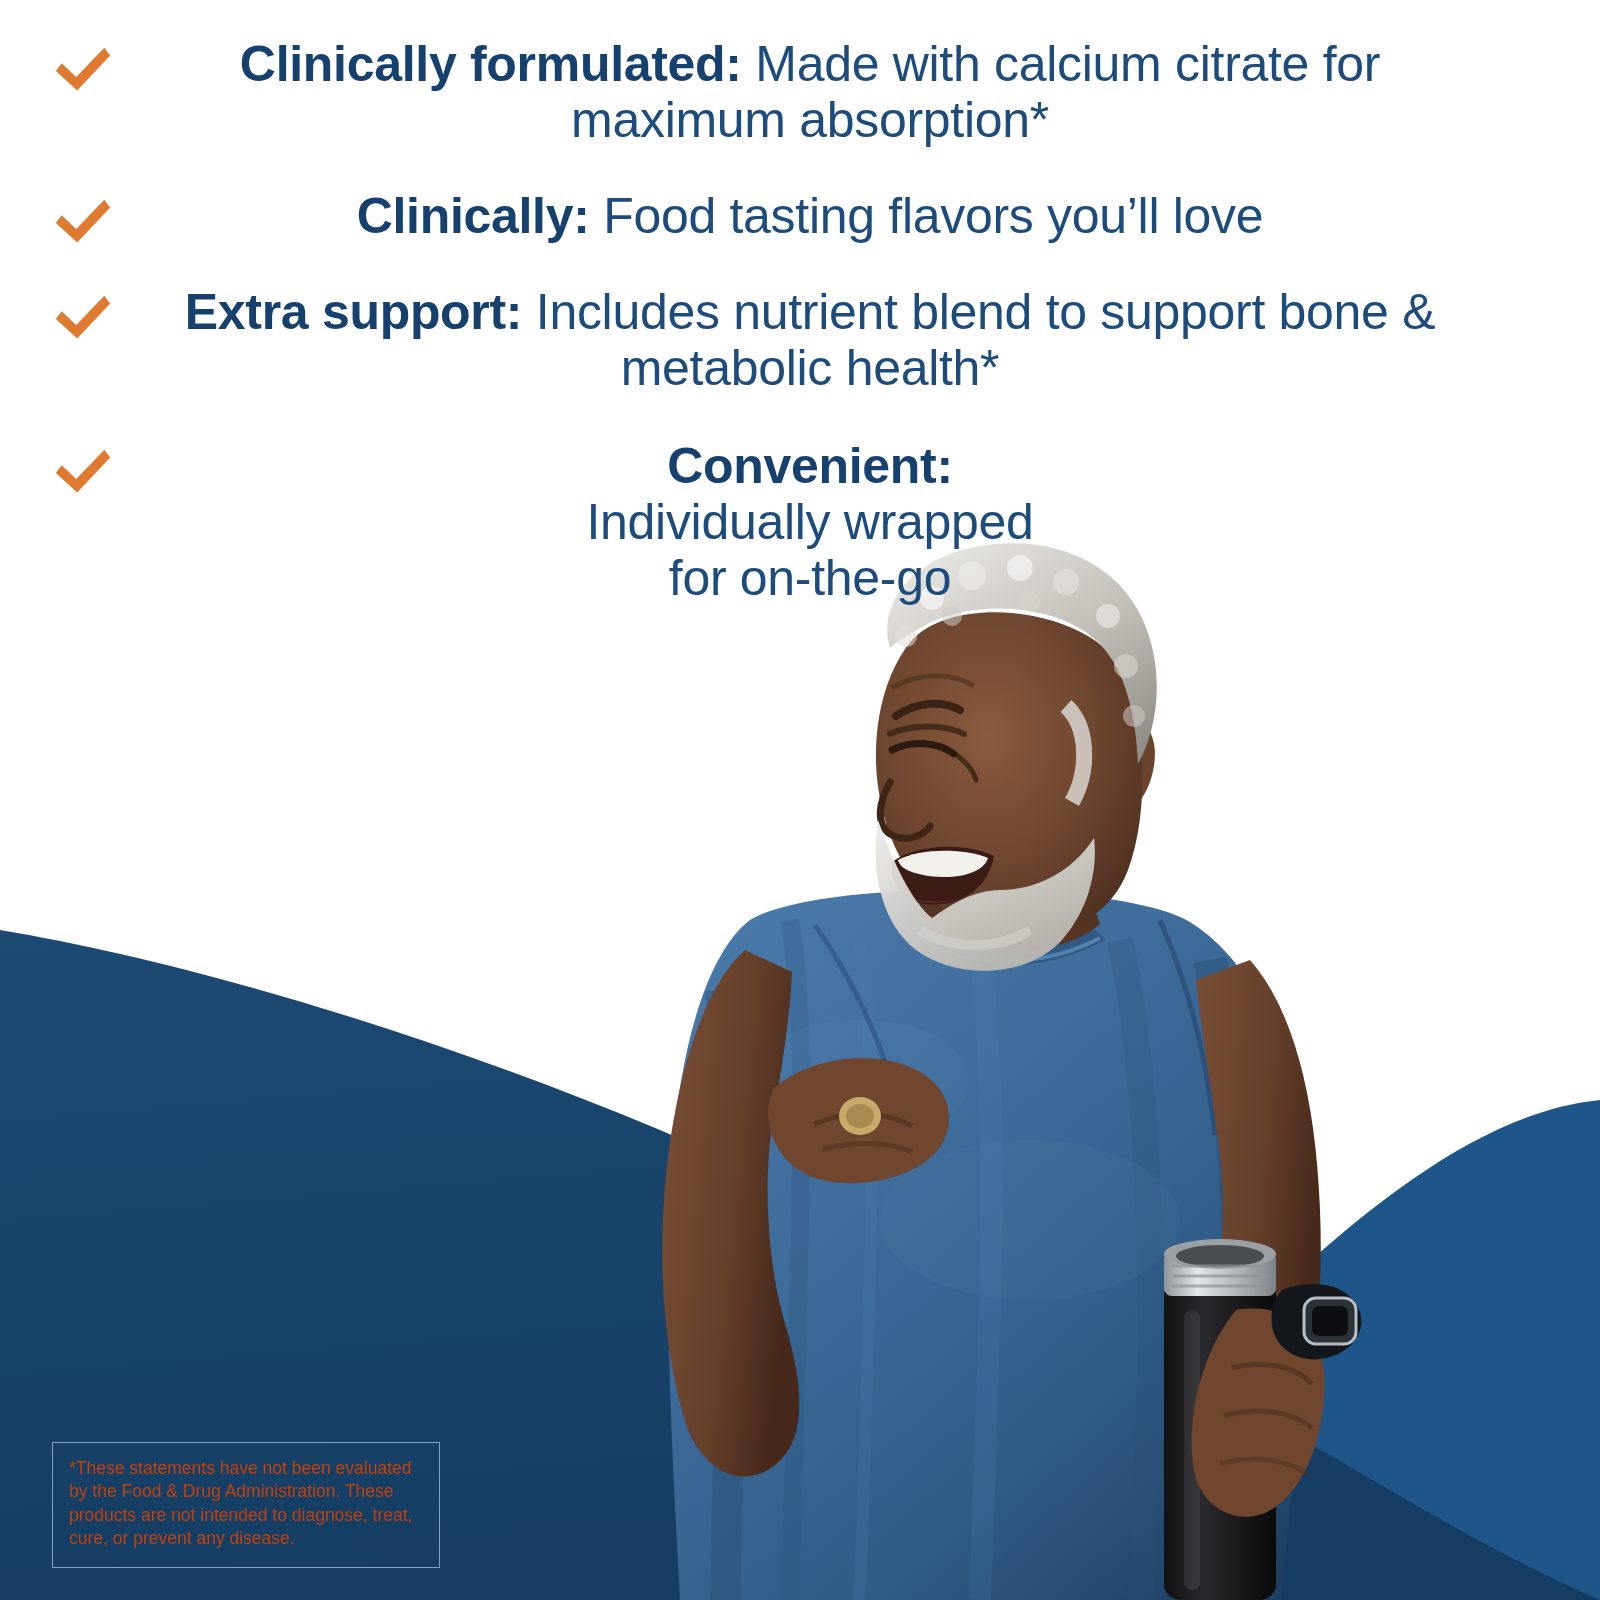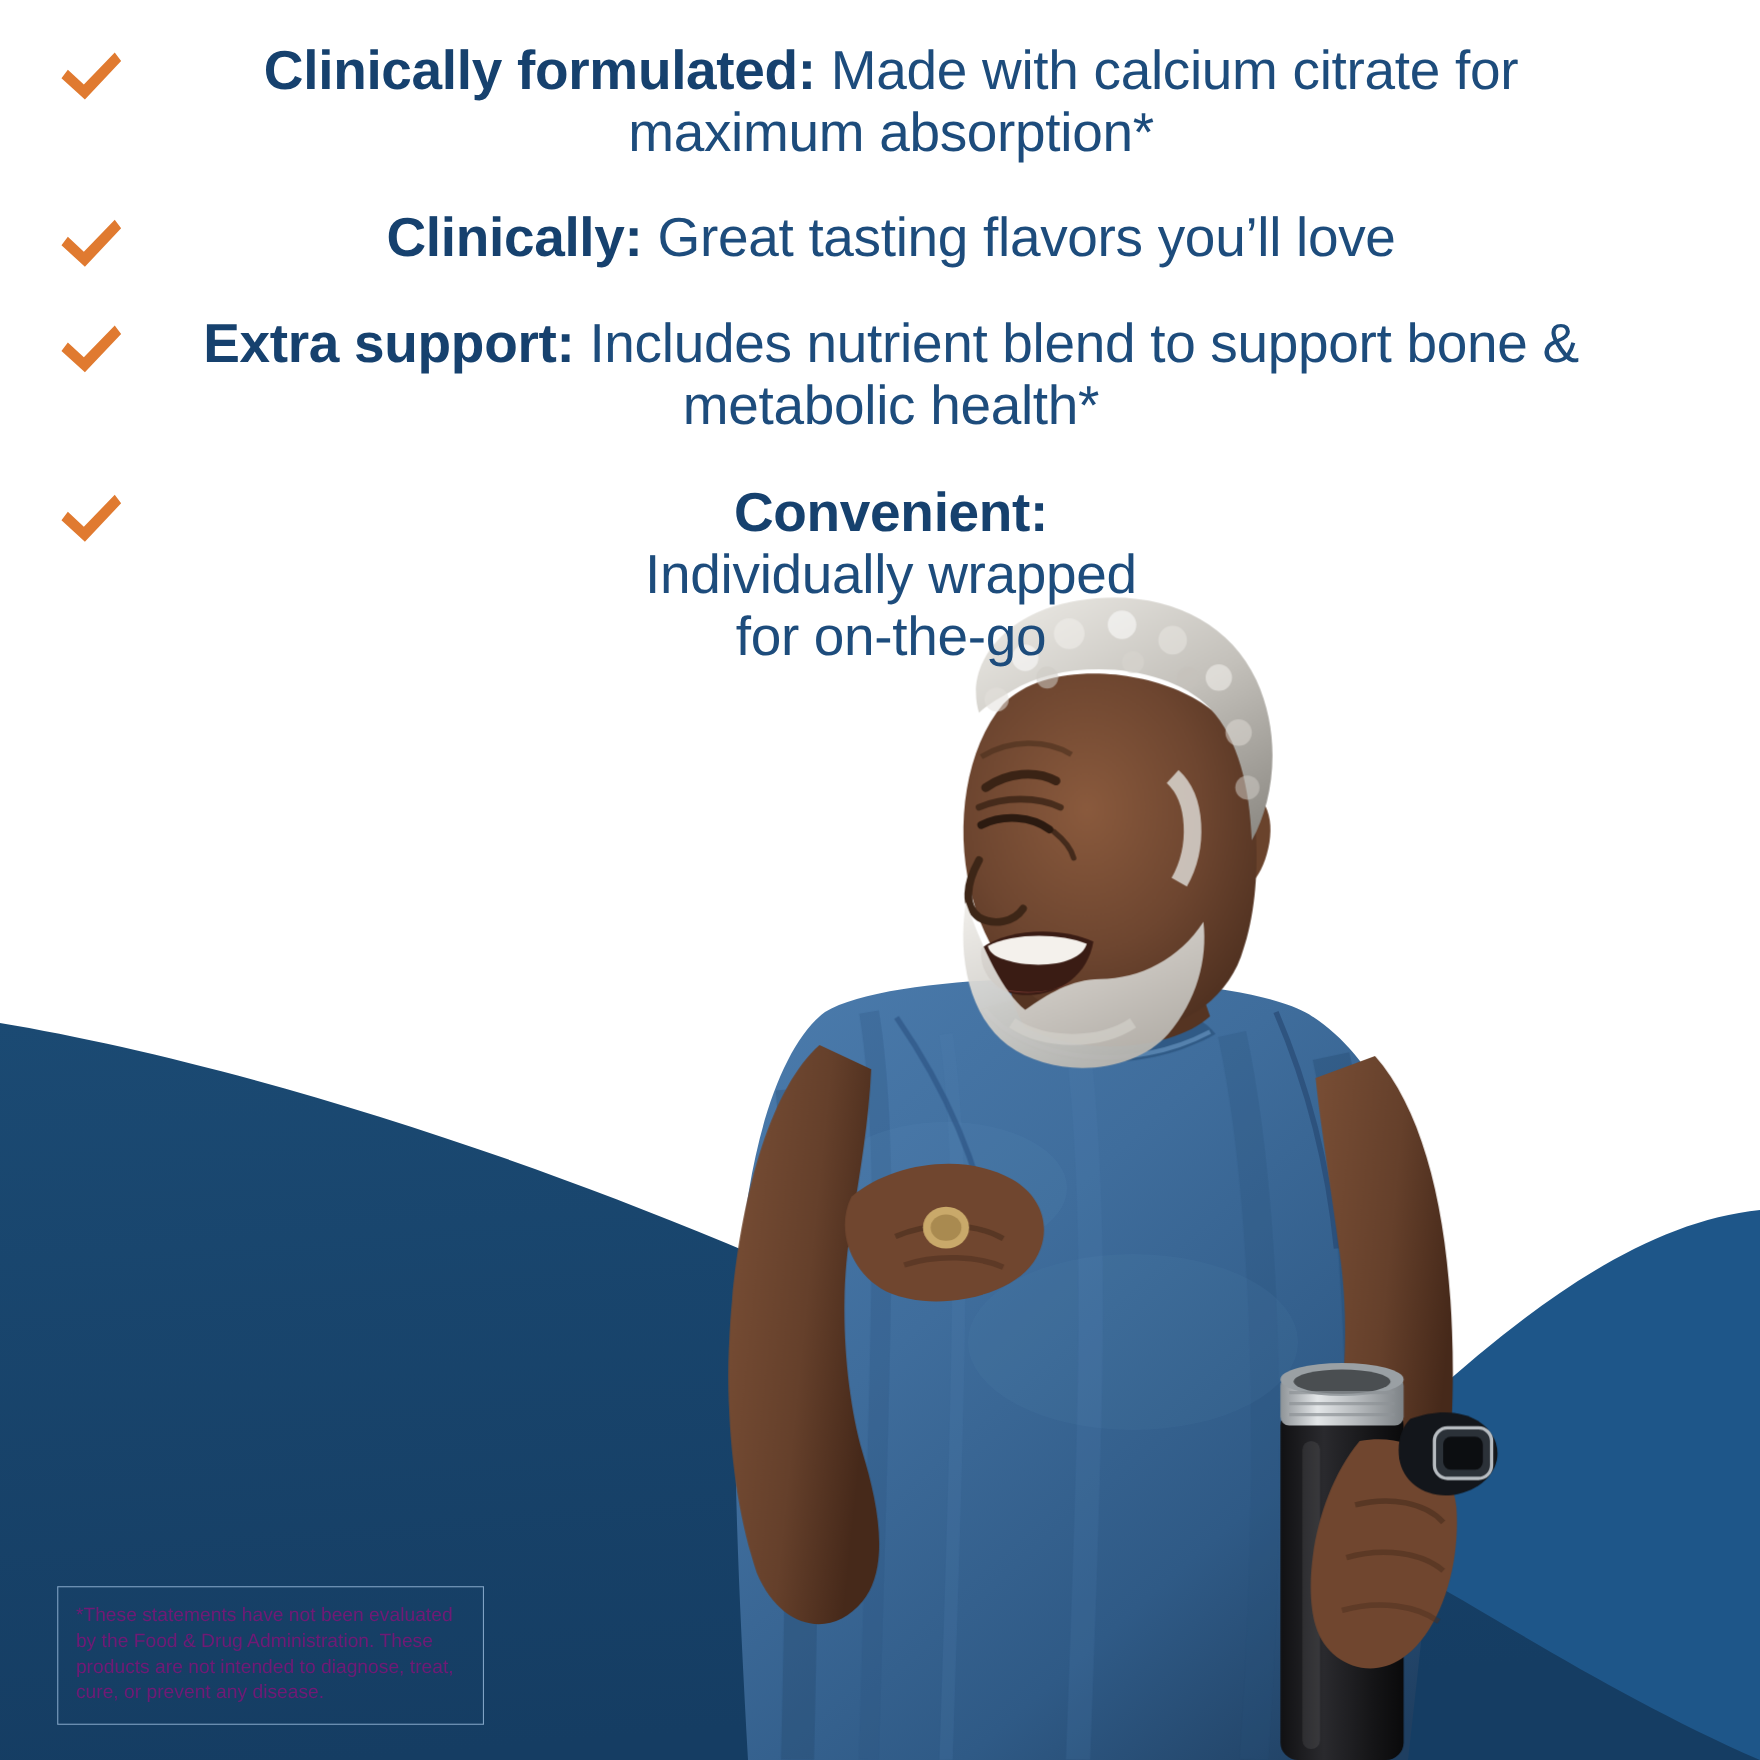--- a/index.html
+++ b/index.html
@@ -87,21 +87,21 @@
     position: absolute;
     left: 52px;
     top: 1442px;
     width: 388px;
     box-sizing: border-box;
     border: 1px solid #7fa2c4;
     padding: 14px 16px 16px 16px;
     z-index: 6;
   }
   #footnote .fn-text {
-    color: #701a75;
+    color: #c2410c;
     font-size: 17.5px;
     line-height: 1.34;
     white-space: pre-line;
   }
 </style>
 </head>
 <body>
 
 <div id="stage">
 
@@ -314,21 +314,21 @@
       <svg class="check" viewBox="0 0 64 64">
         <path d="M4,30 L10,22 L25,36 L54,6 L60,14 L26,50 Z" fill="#E07A30"></path>
       </svg>
       <div class="copy"><span class="lead">Clinically formulated:</span><span class="rest"> Made with calcium citrate for maximum absorption*</span></div>
     </div>
 
     <div class="bullet" id="b2">
       <svg class="check" viewBox="0 0 64 64">
         <path d="M4,30 L10,22 L25,36 L54,6 L60,14 L26,50 Z" fill="#E07A30"></path>
       </svg>
-      <div class="copy"><span class="lead">Clinically:</span><span class="rest"> Great tasting flavors you’ll love</span></div>
+      <div class="copy"><span class="lead">Clinically:</span><span class="rest"> Food tasting flavors you’ll love</span></div>
     </div>
 
     <div class="bullet" id="b3">
       <svg class="check" viewBox="0 0 64 64">
         <path d="M4,30 L10,22 L25,36 L54,6 L60,14 L26,50 Z" fill="#E07A30"></path>
       </svg>
       <div class="copy"><span class="lead">Extra support:</span><span class="rest"> Includes nutrient blend to support bone &amp; metabolic health*</span></div>
     </div>
 
     <div class="bullet stacked" id="b4">

